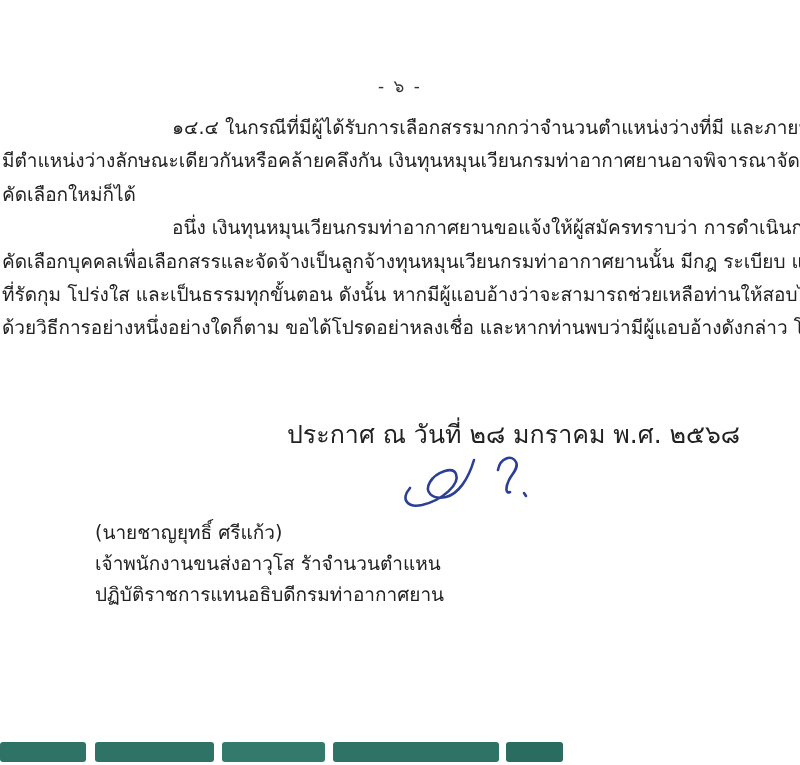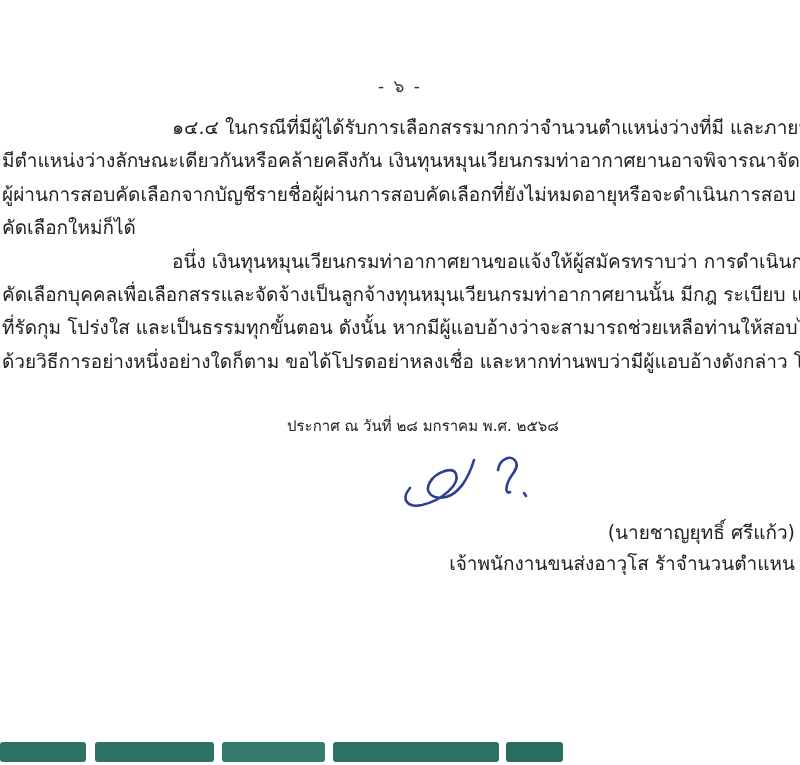--- a/index.html
+++ b/index.html
@@ -19,70 +19,70 @@
   }
   .body-text{
     position:absolute;top:111px;left:2px;right:0;
     font-size:19px;line-height:33.4px;
     color:#222;
   }
   .body-text .line{white-space:nowrap;}
   .body-text .indent{padding-left:170px;}
   .date-line{
     position:absolute;top:414px;left:287px;
-    font-size:15px;color:#222;white-space:nowrap;
+    font-size:25px;color:#222;white-space:nowrap;
   }
   .signature{
     position:absolute;top:448px;left:398px;
     width:150px;height:64px;
   }
   .sign-block{
     position:absolute;top:517px;left:95px;width:700px;
-    text-align:right;
+    text-align:left;
     font-size:19px;line-height:30.8px;color:#222;
   }
   .sign-block div{white-space:nowrap;}
   .footer-bars{
     position:absolute;left:0;right:0;bottom:3px;height:20px;
   }
   .fbar{
     position:absolute;top:0;height:20px;border-radius:3px;
   }
 </style>
 </head>
 <body>
 
 <div class="page">
 
   <div class="page-number">- ๖ -</div>
 
   <div class="body-text">
     <div class="line indent">๑๔.๔ ในกรณีที่มีผู้ได้รับการเลือกสรรมากกว่าจำนวนตำแหน่งว่างที่มี  และภายหลัง</div>
     <div class="line">มีตำแหน่งว่างลักษณะเดียวกันหรือคล้ายคลึงกัน เงินทุนหมุนเวียนกรมท่าอากาศยานอาจพิจารณาจัดจ้าง</div>
-    <div class="line">ผู้ผ่านการสอบคัดเลือกจากบัญชีรายชื่อผู้ผ่านการสอบคัดเลือกที่ยังไม่หมดอายุหรือจะดำเนินการสอบ</div>
     <div class="line">คัดเลือกใหม่ก็ได้</div>
     <div class="line indent">อนึ่ง เงินทุนหมุนเวียนกรมท่าอากาศยานขอแจ้งให้ผู้สมัครทราบว่า การดำเนินการสอบ</div>
     <div class="line">คัดเลือกบุคคลเพื่อเลือกสรรและจัดจ้างเป็นลูกจ้างทุนหมุนเวียนกรมท่าอากาศยานนั้น มีกฎ ระเบียบ และวิธีการ</div>
     <div class="line">ที่รัดกุม โปร่งใส และเป็นธรรมทุกขั้นตอน ดังนั้น หากมีผู้แอบอ้างว่าจะสามารถช่วยเหลือท่านให้สอบได้</div>
     <div class="line">ด้วยวิธีการอย่างหนึ่งอย่างใดก็ตาม ขอได้โปรดอย่าหลงเชื่อ และหากท่านพบว่ามีผู้แอบอ้างดังกล่าว โปรดแจ้ง</div>
   </div>
 
   <div class="date-line">ประกาศ ณ วันที่ ๒๘  มกราคม พ.ศ. ๒๕๖๘</div>
 
   <div class="signature">
     <svg width="150" height="64" viewBox="0 0 150 64" fill="none" xmlns="http://www.w3.org/2000/svg">
       <path d="M 12 40 C 2 52 10 60 24 57 C 45 52 62 36 58 26 C 55 18 38 24 32 34 C 26 44 34 52 48 49 C 60 46 70 32 76 12" stroke-width="2.6" stroke-linecap="round" fill="none" stroke="#2b3f96"></path>
       <path d="M 100 22 C 102 10 114 6 118 14 C 121 20 114 26 111 32 C 107 40 108 46 112 44" stroke-width="2.6" stroke-linecap="round" fill="none" stroke="#2b3f96"></path>
       <path d="M 126 45 L 128 48" stroke-width="2.6" stroke-linecap="round" fill="none" stroke="#2b3f96"></path>
     </svg>
   </div>
 
   <div class="sign-block">
     <div>(นายชาญยุทธิ์ ศรีแก้ว)</div>
     <div>เจ้าพนักงานขนส่งอาวุโส รัาจำนวนตำแหน</div>
+    <div>ปฏิบัติราชการแทนอธิบดีกรมท่าอากาศยาน</div>
   </div>
 
   <div class="footer-bars">
       <div class="fbar" style="left: 0px; width: 86px; background: rgb(46, 115, 102);"></div>
       <div class="fbar" style="left: 95px; width: 119px; background: rgb(46, 115, 102);"></div>
       <div class="fbar" style="left: 222px; width: 103px; background: rgb(51, 122, 108);"></div>
       <div class="fbar" style="left: 333px; width: 166px; background: rgb(46, 115, 102);"></div>
       <div class="fbar" style="left: 506px; width: 57px; background: rgb(42, 108, 95);"></div>
     </div>
 

